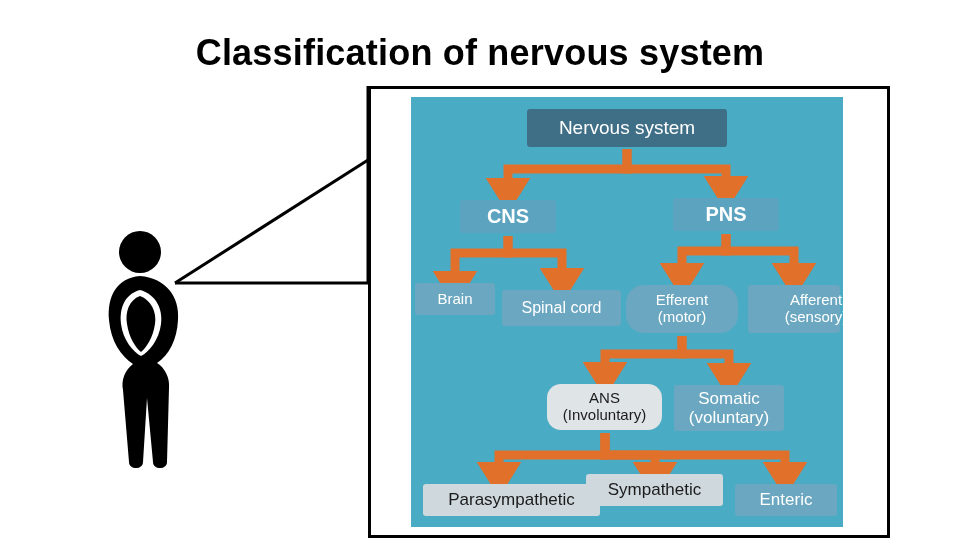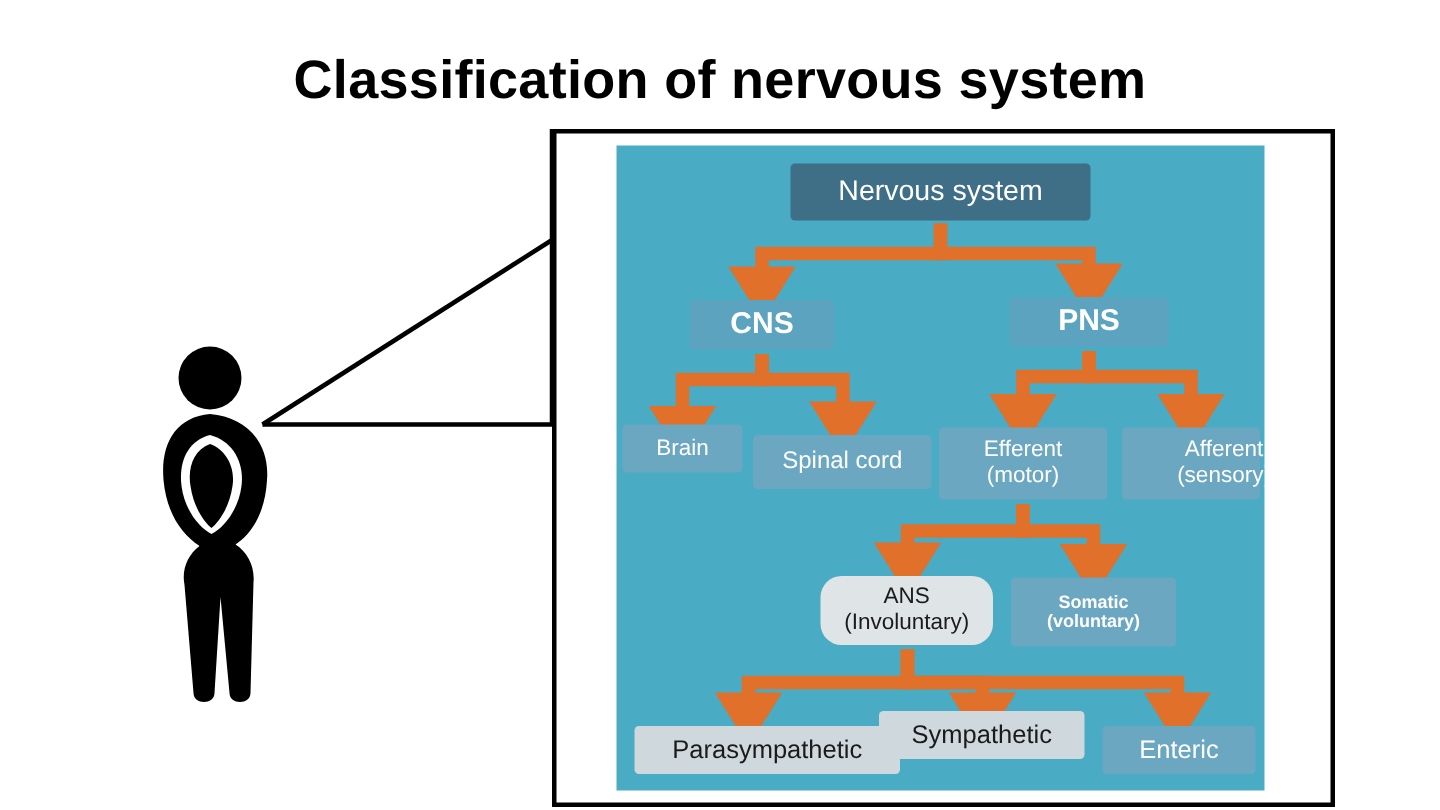--- a/index.html
+++ b/index.html
@@ -109,24 +109,24 @@
     background: #6ba7c0;
     color: #ffffff;
   }
 
   
   #n-nervous   { left: 116px; top: 12px;  width: 200px; height: 38px; font-size: 19px; }
   #n-cns       { left: 49px;  top: 103px; width: 96px;  height: 33px; font-size: 20px; font-weight: bold; }
   #n-pns       { left: 262px; top: 101px; width: 106px; height: 33px; font-size: 20px; font-weight: bold; }
   #n-brain     { left: 4px;   top: 186px; width: 80px;  height: 32px; font-size: 15px; }
   #n-spinal    { left: 91px;  top: 193px; width: 119px; height: 36px; font-size: 16px; }
-  #n-efferent  { left: 215px; top: 188px; width: 112px; height: 48px; font-size: 15px; }
+  #n-efferent  { left: 215px; top: 188px; width: 112px; height: 48px; font-size: 15px; border-radius: 18px; }
   #n-afferent  { left: 337px; top: 188px; width: 92px;  height: 48px; font-size: 15px; padding-left: 44px; }
   #n-ans       { left: 136px; top: 287px; width: 115px; height: 46px; font-size: 15px; }
-  #n-somatic   { left: 263px; top: 288px; width: 110px; height: 46px; font-size: 12px; font-weight: bold; }
+  #n-somatic   { left: 263px; top: 288px; width: 110px; height: 46px; font-size: 17px; }
   #n-parasym   { left: 12px;  top: 387px; width: 177px; height: 32px; font-size: 17px; }
   #n-sympa     { left: 175px; top: 377px; width: 137px; height: 32px; font-size: 17px; }
   #n-enteric   { left: 324px; top: 387px; width: 102px; height: 32px; font-size: 17px; }
 </style>
 </head>
 <body>
 
 <div class="page-title">Classification of nervous system</div>
 
 <svg class="callout-lines" viewBox="0 0 960 540">

